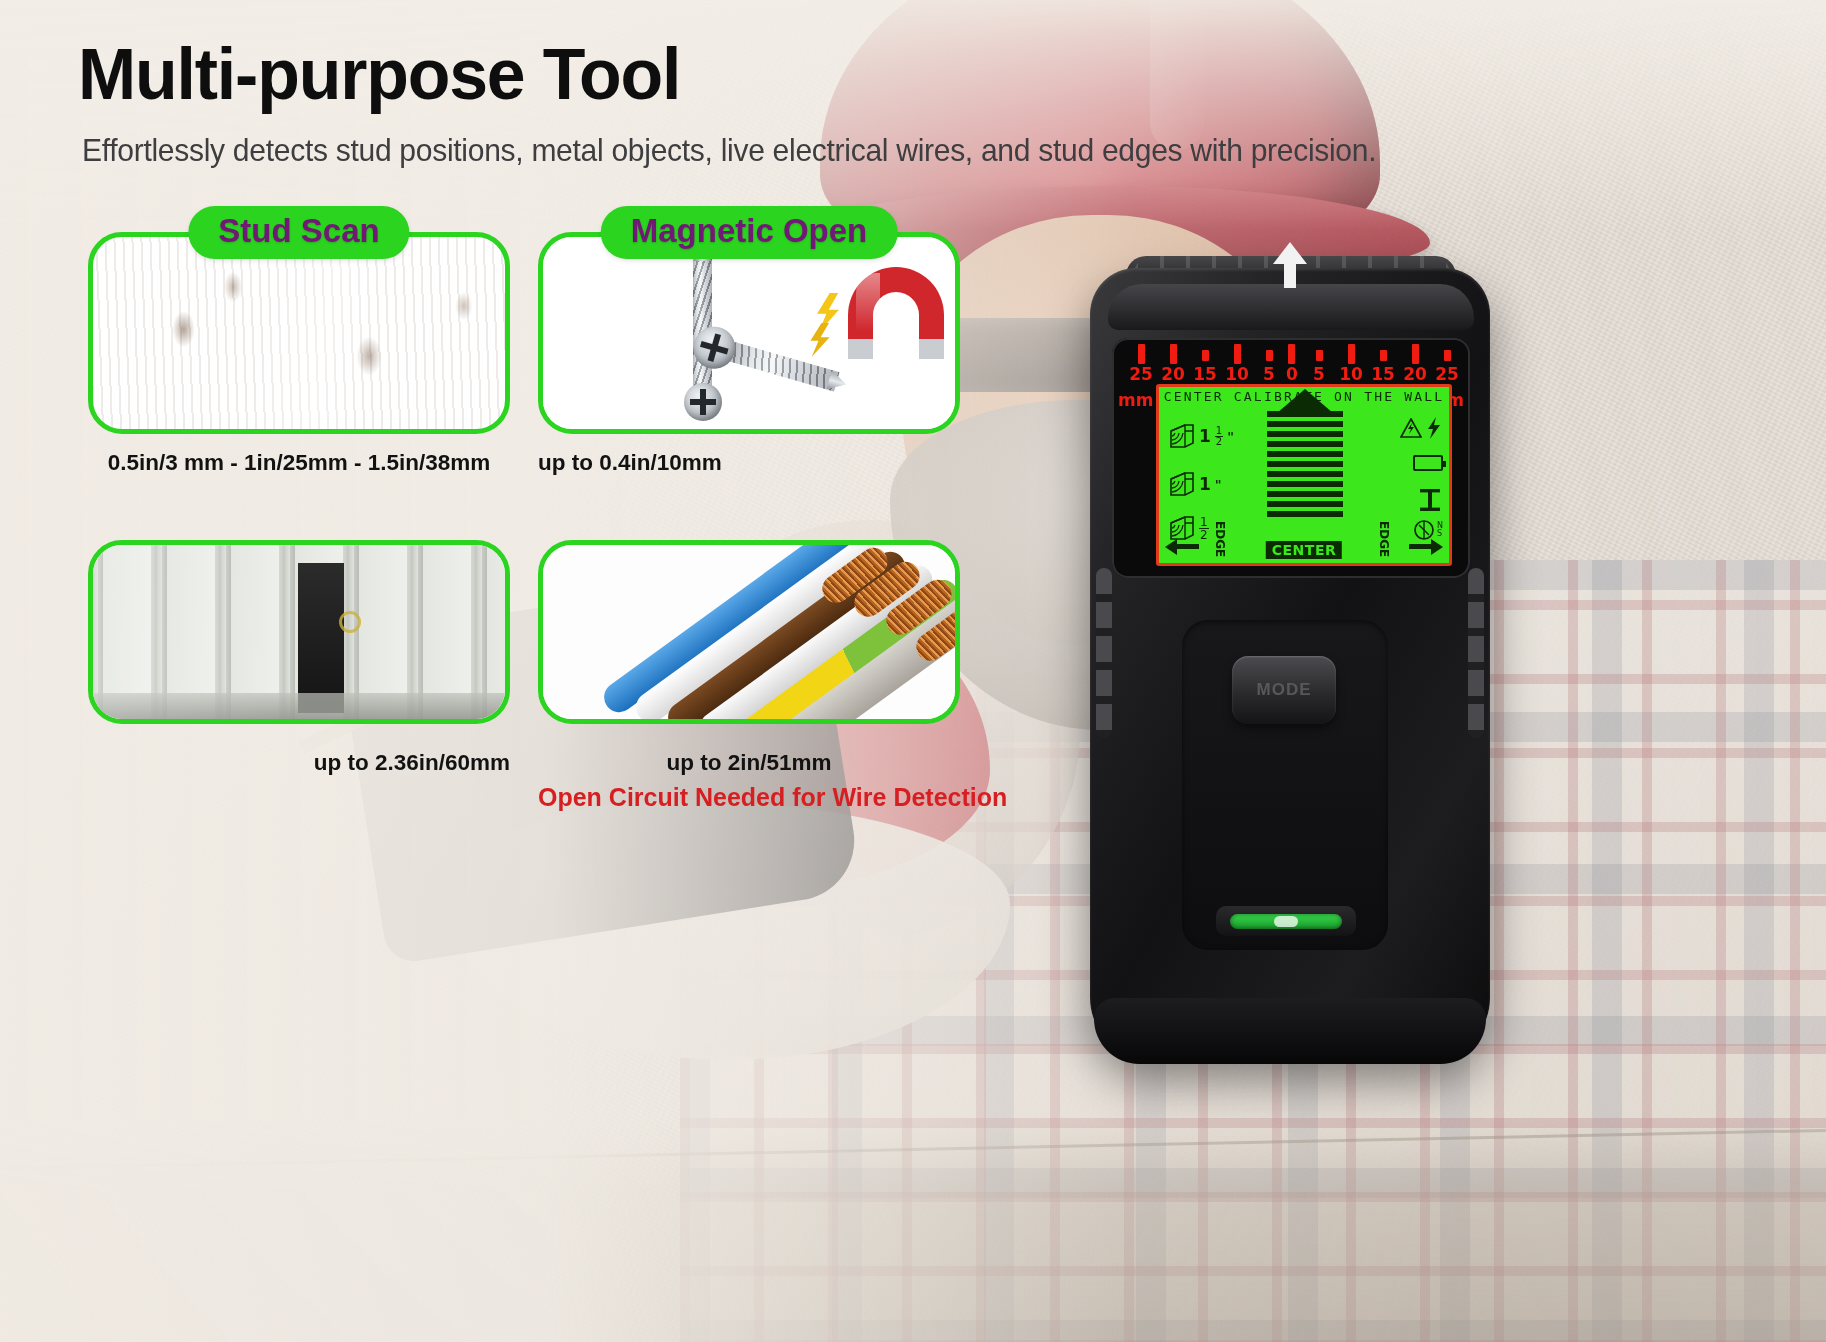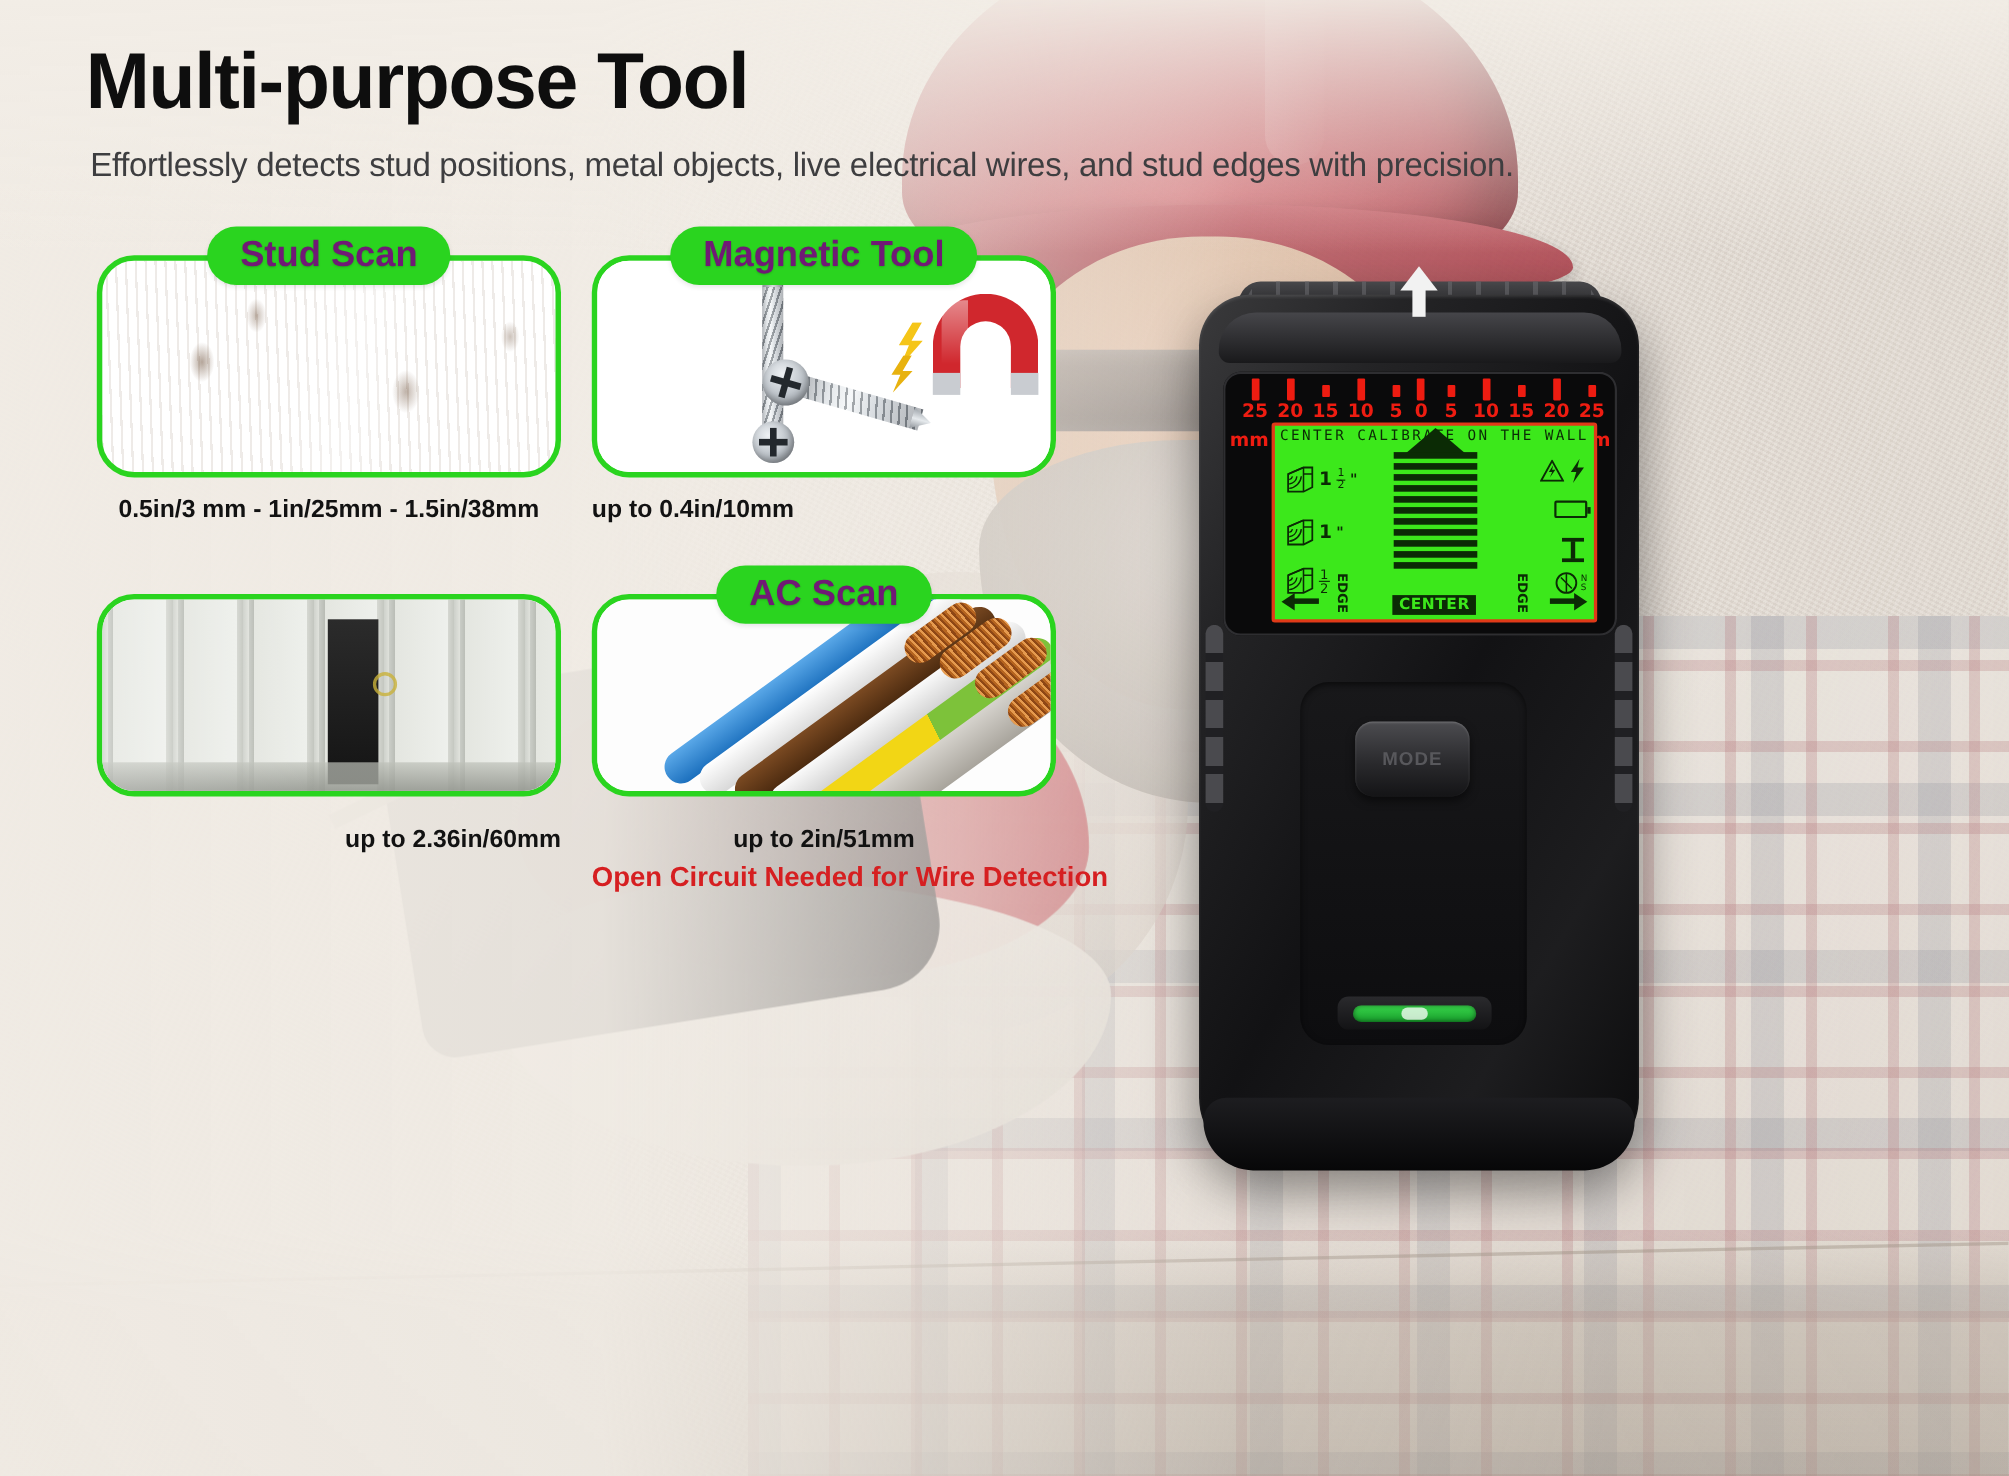--- a/index.html
+++ b/index.html
@@ -504,21 +504,21 @@
       <div class="magnet">
         <div class="mag-u"></div>
         <div class="mag-gloss"></div>
         <div class="mag-tip" style="left:0;"></div>
         <div class="mag-tip" style="right:0;"></div>
       </div>
 
       <div style="position:absolute;left:268px;top:56px;width:34px;height:40px;background:#f5c518;clip-path:polygon(55% 0,18% 52%,45% 52%,22% 100%,82% 42%,52% 42%,80% 0);"></div>
       <div style="position:absolute;left:262px;top:86px;width:30px;height:34px;background:#e8b20f;clip-path:polygon(55% 0,18% 52%,45% 52%,22% 100%,82% 42%,52% 42%,80% 0);"></div>
     </div>
-    <div class="card-pill">Magnetic Tool</div>
+    <div class="card-pill">Magnetic Open</div>
   </div>
   <div class="card-caption" style="left:538px; top:450px; width:422px; text-align:left;">up to 0.4in/10mm</div>
 
   <div class="card" id="card-metal">
     <div class="card-frame">
       <div class="metal-bg"></div>
       <div class="metal-door"></div>
       <div style="position:absolute;left:246px;top:66px;width:22px;height:22px;border:3px solid #c9b23a;border-radius:50%;opacity:.8;"></div>
       <div class="metal-floor"></div>
       <div class="metal-hilite"></div>
@@ -535,21 +535,20 @@
       <div class="wire" style="left:128px; top:166px; width:286px; background:linear-gradient(180deg,#7b4a22,#48280e); transform:rotate(-36deg);"></div>
       <div class="wire" style="left:160px; top:176px; width:280px; background:linear-gradient(180deg,#fafafa,#d0d0d0); transform:rotate(-36deg);"></div>
       <div class="wire" style="left:192px; top:186px; width:272px; background:linear-gradient(100deg,#f2d615 0 52%, #7dc23a 52% 100%); transform:rotate(-36deg);"></div>
       <div class="wire" style="left:224px; top:196px; width:268px; height:38px; background:linear-gradient(180deg,#d6d3cd,#a8a49c); transform:rotate(-36deg);"></div>
 
       <div class="copper" style="left:282px; top:38px; transform:rotate(-36deg);"></div>
       <div class="copper" style="left:314px; top:52px; transform:rotate(-36deg);"></div>
       <div class="copper" style="left:346px; top:70px; transform:rotate(-36deg);"></div>
       <div class="copper" style="left:376px; top:96px; transform:rotate(-36deg);"></div>
     </div>
-    <div class="card-pill">AC Scan</div>
   </div>
   <div class="card-caption" style="left:538px; top:750px; width:422px; text-align:center;">up to 2in/51mm</div>
   <div class="note-red" style="left:538px; top:783px; width:422px; text-align:center;">Open Circuit Needed for Wire Detection</div>
 
   <div id="device">
     <div class="dev-top-notch"></div>
     <div class="dev-top-teeth"></div>
     <div class="dev-body"></div>
     <div class="dev-shoulder"></div>
 

